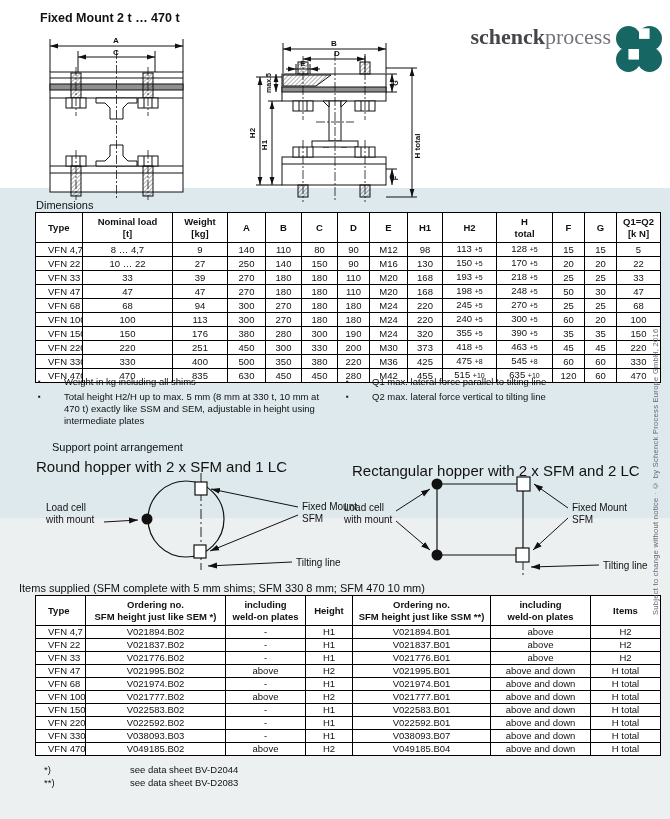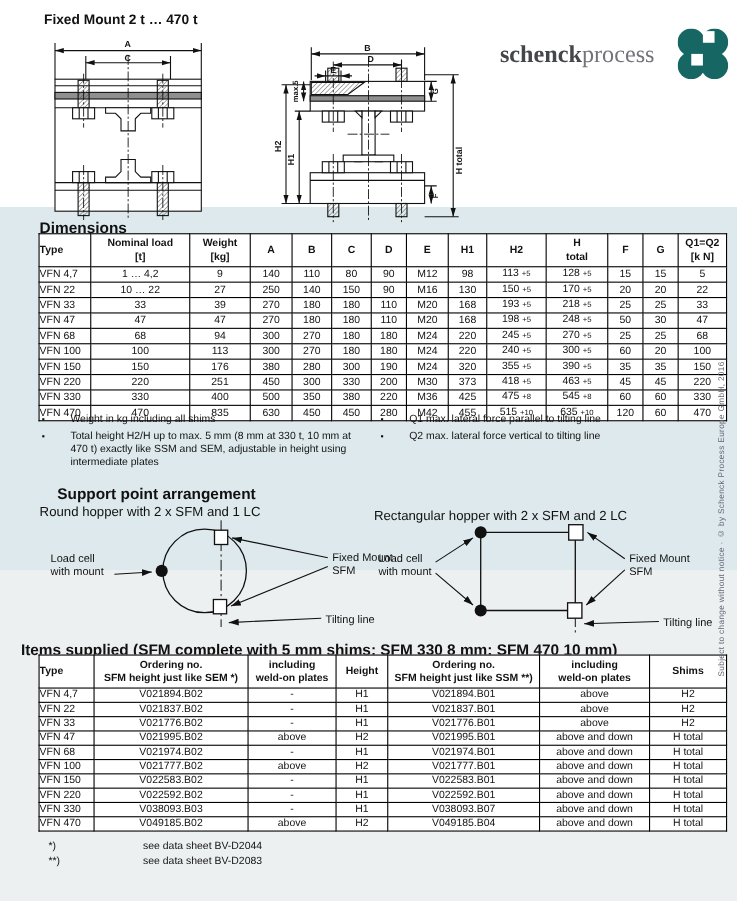--- a/index.html
+++ b/index.html
@@ -3,38 +3,38 @@
 <meta charset="utf-8">
 <style>
   html,body{margin:0;padding:0}
   body{
     width:670px;height:819px;position:relative;overflow:hidden;
     background:linear-gradient(180deg,#ffffff 0,#ffffff 188px,#dde9ec 188px,#dde9ec 518px,#edf0f1 518px,#edf0f1 100%);
     font-family:"Liberation Sans",sans-serif;color:#111;
   }
   .abs{position:absolute}
   .h1{font-size:12.5px;font-weight:bold}
-  .h2{font-size:14px;font-weight:bold}
-  .caption{font-size:12px}
+  .h2{font-size:11px;font-weight:normal}
+  .caption{font-size:15px}
   table{border-collapse:collapse;table-layout:fixed;background:#fff;border:1.5px solid #000;width:625px}
   th,td{border:1px solid #000;font-size:9.5px;padding:0 2px;text-align:center;overflow:hidden;background:#fff}
   th{font-weight:bold;white-space:pre-line;line-height:1.2;height:29px;vertical-align:middle}
   td{height:12px;line-height:12px;white-space:nowrap}
-  td.c-left,th.c-left{text-align:left;padding-left:0}
+  td.c-left,th.c-left{text-align:left;padding-left:12px}
   .tol{font-size:7px}
   .notes-wrap{display:flex;gap:16px}
   .notes-col{display:flex;flex-direction:column}
   .note-item{display:flex;margin-bottom:3px}
   .bullet{font-size:8px;flex:0 0 26px;line-height:12px}
   .note-text{font-size:9.5px;line-height:1.25}
   svg text{font-family:"Liberation Sans",sans-serif}
   .dimtxt{font-size:8px;font-weight:bold;fill:#111}
   .dimtxt-sm{font-size:7px;font-weight:bold;fill:#111}
   .lbl{font-size:10px;fill:#111}
-  .logo{position:absolute;top:26px;right:8px;display:flex;align-items:center;gap:21px}
+  .logo{position:absolute;top:26px;right:8px;display:flex;gap:5px}
   .logo-text{font-family:"Liberation Serif",serif;font-size:22px;line-height:1}
   .logo-w1{font-weight:bold;color:#45454c}
   .logo-w2{color:#73737b}
   .footnotes{display:grid;grid-template-columns:86px auto;font-size:9.5px;row-gap:2px}
   .sidebar-note{
     position:absolute;left:651px;top:205px;height:410px;width:13px;
     writing-mode:vertical-rl;transform:rotate(180deg);
     font-size:7.5px;color:#667;white-space:nowrap;letter-spacing:.3px;
   }
 </style>
@@ -237,21 +237,21 @@
 total</th>
         <th>F</th>
         <th>G</th>
         <th>Q1=Q2
 [k N]</th>
       </tr>
     </thead>
     <tbody>
         <tr>
           <td class="c-left">VFN 4,7</td>
-          <td>1 … 4,2</td>
+          <td>8 … 4,7</td>
           <td>9</td>
           <td>140</td>
           <td>110</td>
           <td>80</td>
           <td>90</td>
           <td>M12</td>
           <td>98</td>
           <td>113 <span class="tol">+5</span></td>
           <td>128 <span class="tol">+5</span></td>
           <td>15</td>
@@ -424,21 +424,21 @@
       </div>
       <div class="note-item">
         <span class="bullet">▪</span>
         <span class="note-text">Q2 max. lateral force vertical to tilting line</span>
       </div>
     </div>
 </div>
 
 <div class="abs h2" style="left:52px;top:441px">Support point arrangement</div>
 <div class="abs caption" style="left:36px;top:458px">Round hopper with 2 x SFM and 1 LC</div>
-<div class="abs caption" style="left:340px;top:462px">Rectangular hopper with 2 x SFM and 2 LC</div>
+<div class="abs caption" style="left:352px;top:462px">Rectangular hopper with 2 x SFM and 2 LC</div>
 
 <svg class="abs" style="left:36px;top:468px" width="334" height="112" viewBox="0 0 334 112">
   <defs>
     <marker id="aR" markerWidth="10" markerHeight="8" refX="9" refY="3.5" orient="auto-start-reverse">
         <path d="M0,0.5 L9,3.5 L0,6.5 Z" fill="#111"></path>
       </marker>
   </defs>
   <circle cx="150" cy="51" r="38" stroke="#111" stroke-width="1.2" fill="none"></circle>
   <line x1="165" y1="5" x2="165" y2="102" stroke="#111" stroke-width="0.9" stroke-dasharray="10 3 2 3"></line>
   <rect x="159" y="14" width="12" height="13" fill="#fff" stroke="#111" stroke-width="1.2"></rect>
@@ -506,21 +506,21 @@
         <th class="c-left">Type</th>
         <th>Ordering no.
 SFM height just like SEM *)</th>
         <th>including
 weld-on plates</th>
         <th>Height</th>
         <th>Ordering no.
 SFM height just like SSM **)</th>
         <th>including
 weld-on plates</th>
-        <th>Shims</th>
+        <th>Items</th>
       </tr>
     </thead>
     <tbody>
         <tr>
           <td class="c-left">VFN 4,7</td>
           <td>V021894.B02</td>
           <td>-</td>
           <td>H1</td>
           <td>V021894.B01</td>
           <td>above</td>

